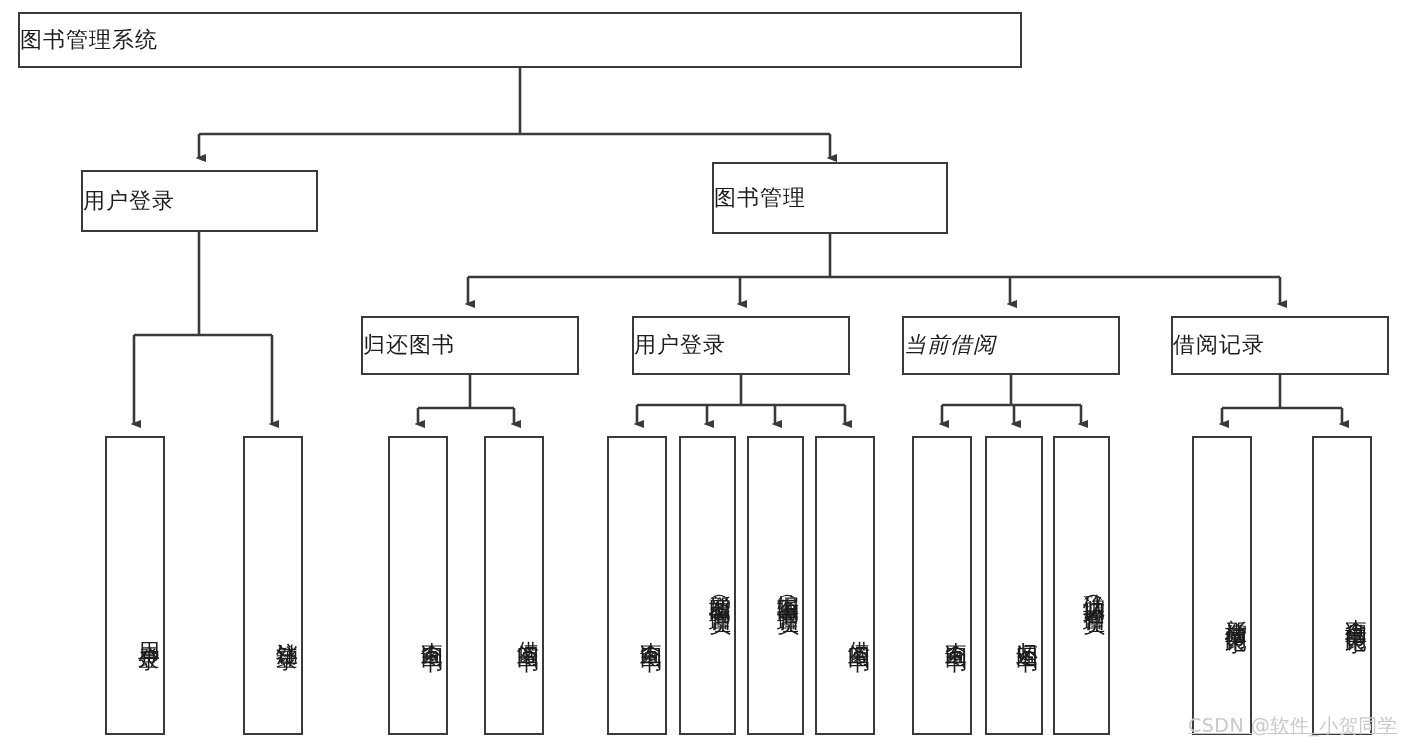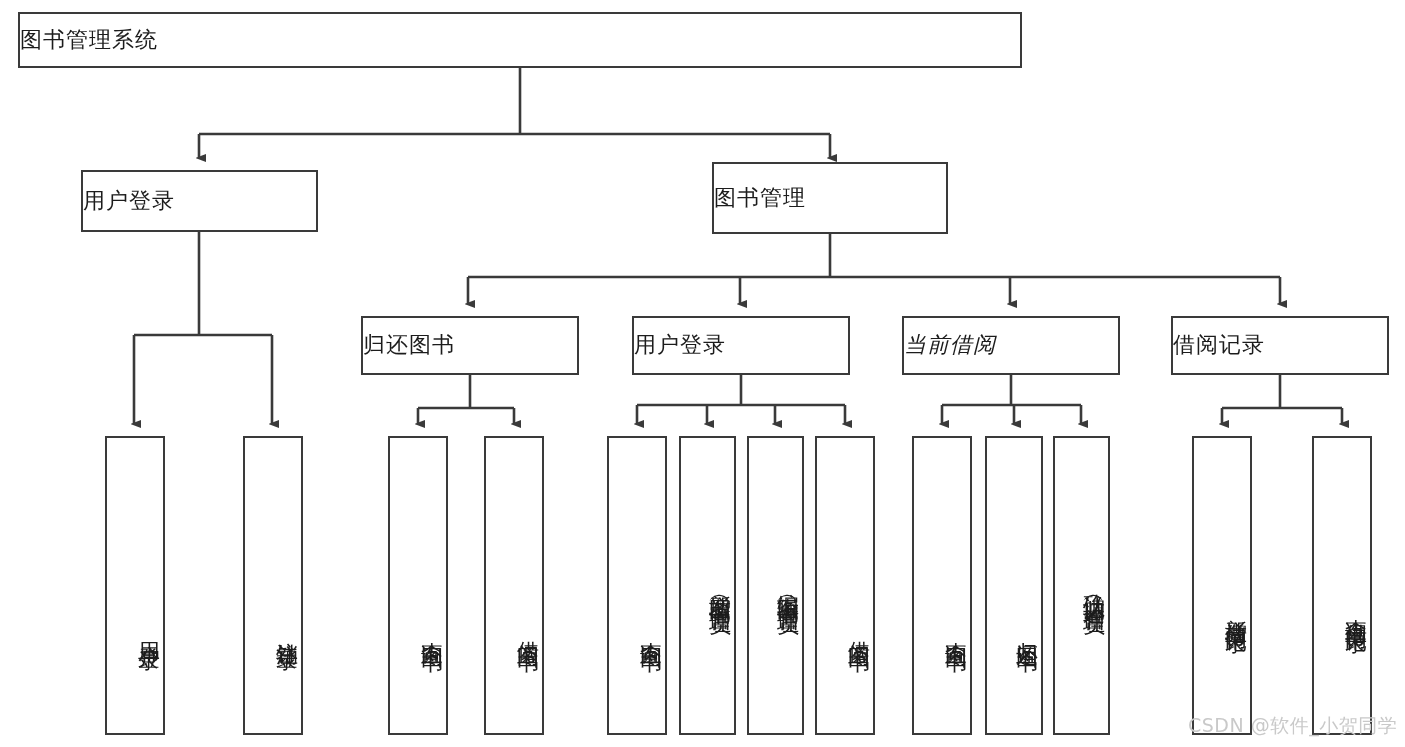--- a/index.html
+++ b/index.html
@@ -174,15 +174,15 @@
   <div class="node vert" style="left: 1053px; top: 436px; width: 57px; height: 299px;">
     <span style="margin-top: 4px;">确认归还（管理员）</span>
   </div>
   <div class="node vert" style="left: 1192px; top: 436px; width: 60px; height: 299px;">
     <span style="margin-top: 44px;">新增借阅记录</span>
   </div>
   <div class="node vert" style="left: 1312px; top: 436px; width: 60px; height: 299px;">
     <span style="margin-top: 44px;">查询借阅记录</span>
   </div>
 
-  <div class="watermark" style="left: 1188px; top: 713px;">CSDN @软件_小贺同学</div>
+  <div class="watermark" style="left: 1188px; top: 713px; text-decoration: underline;">CSDN @软件_小贺同学</div>
 
 </div>
 
 </body></html>

